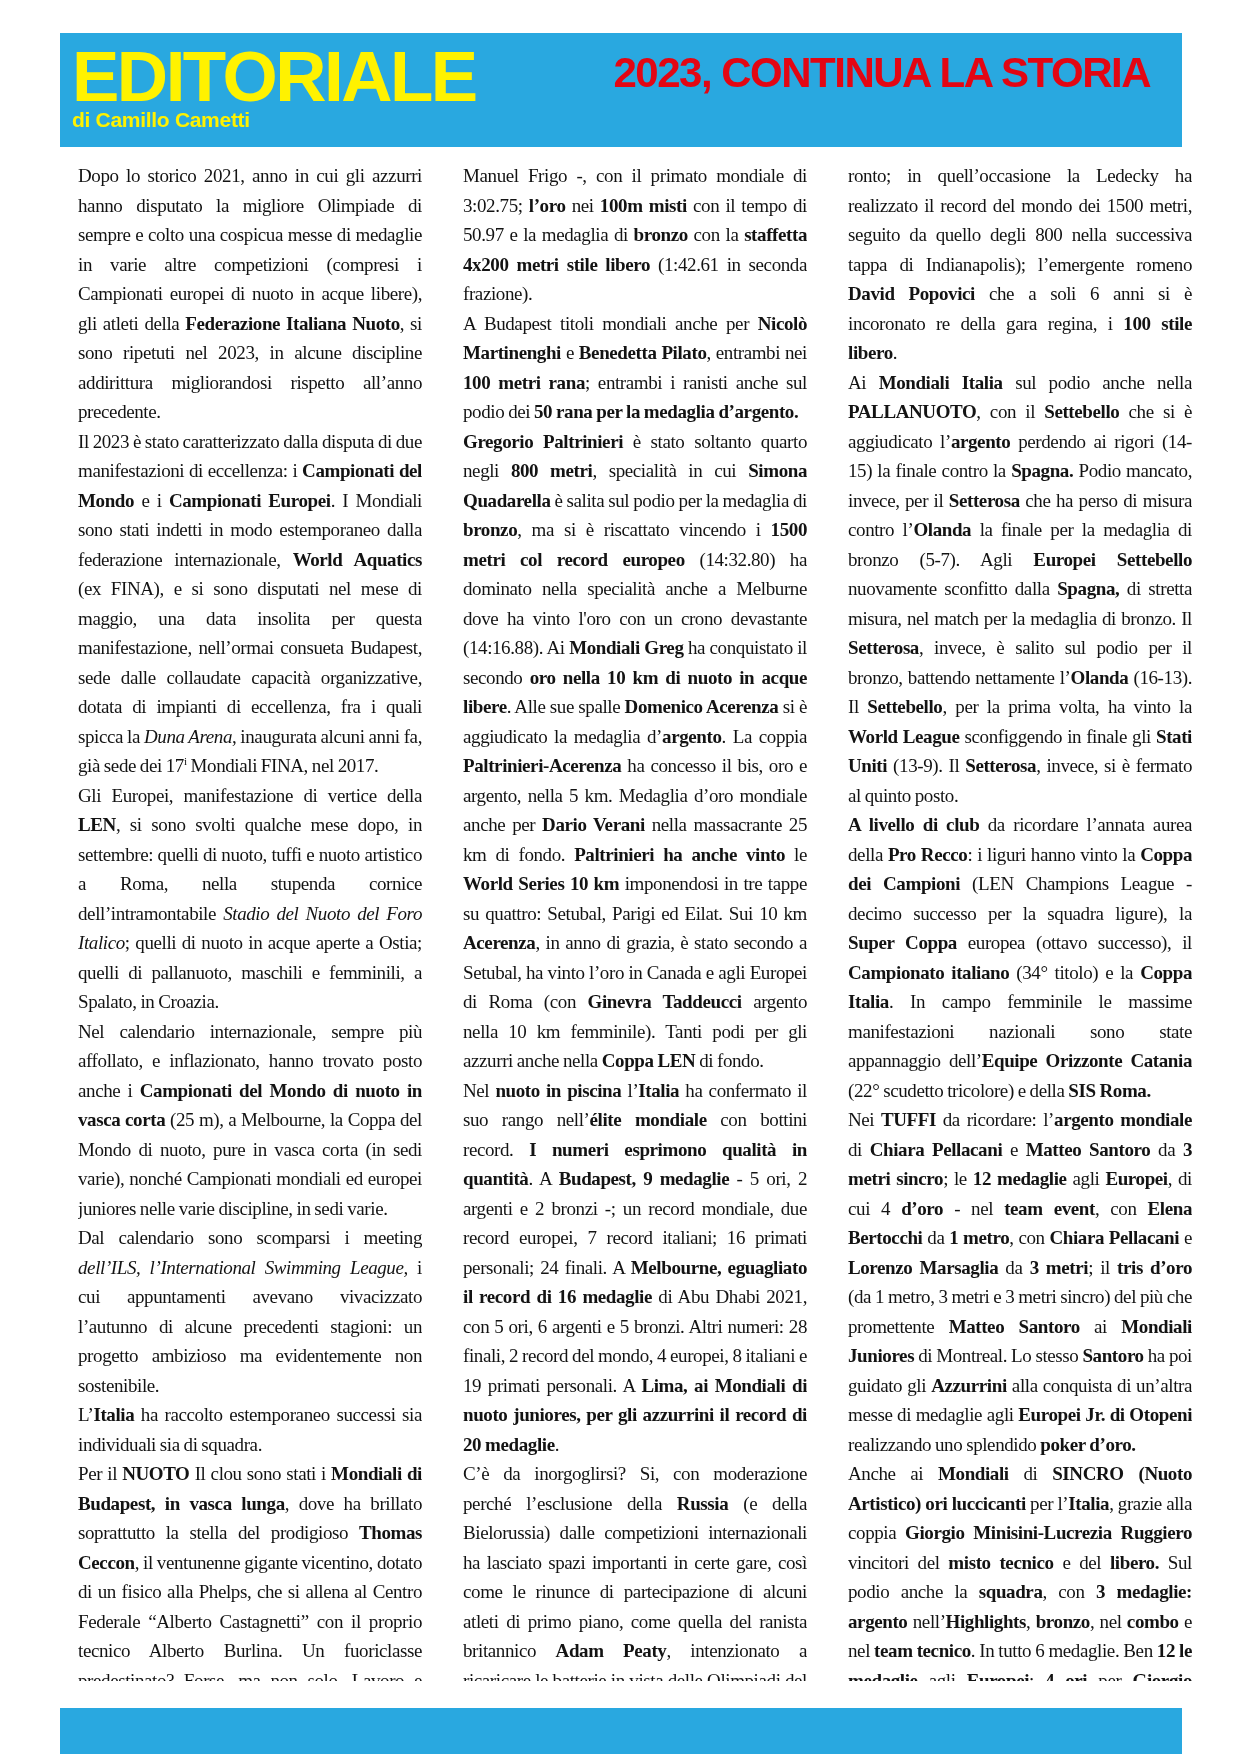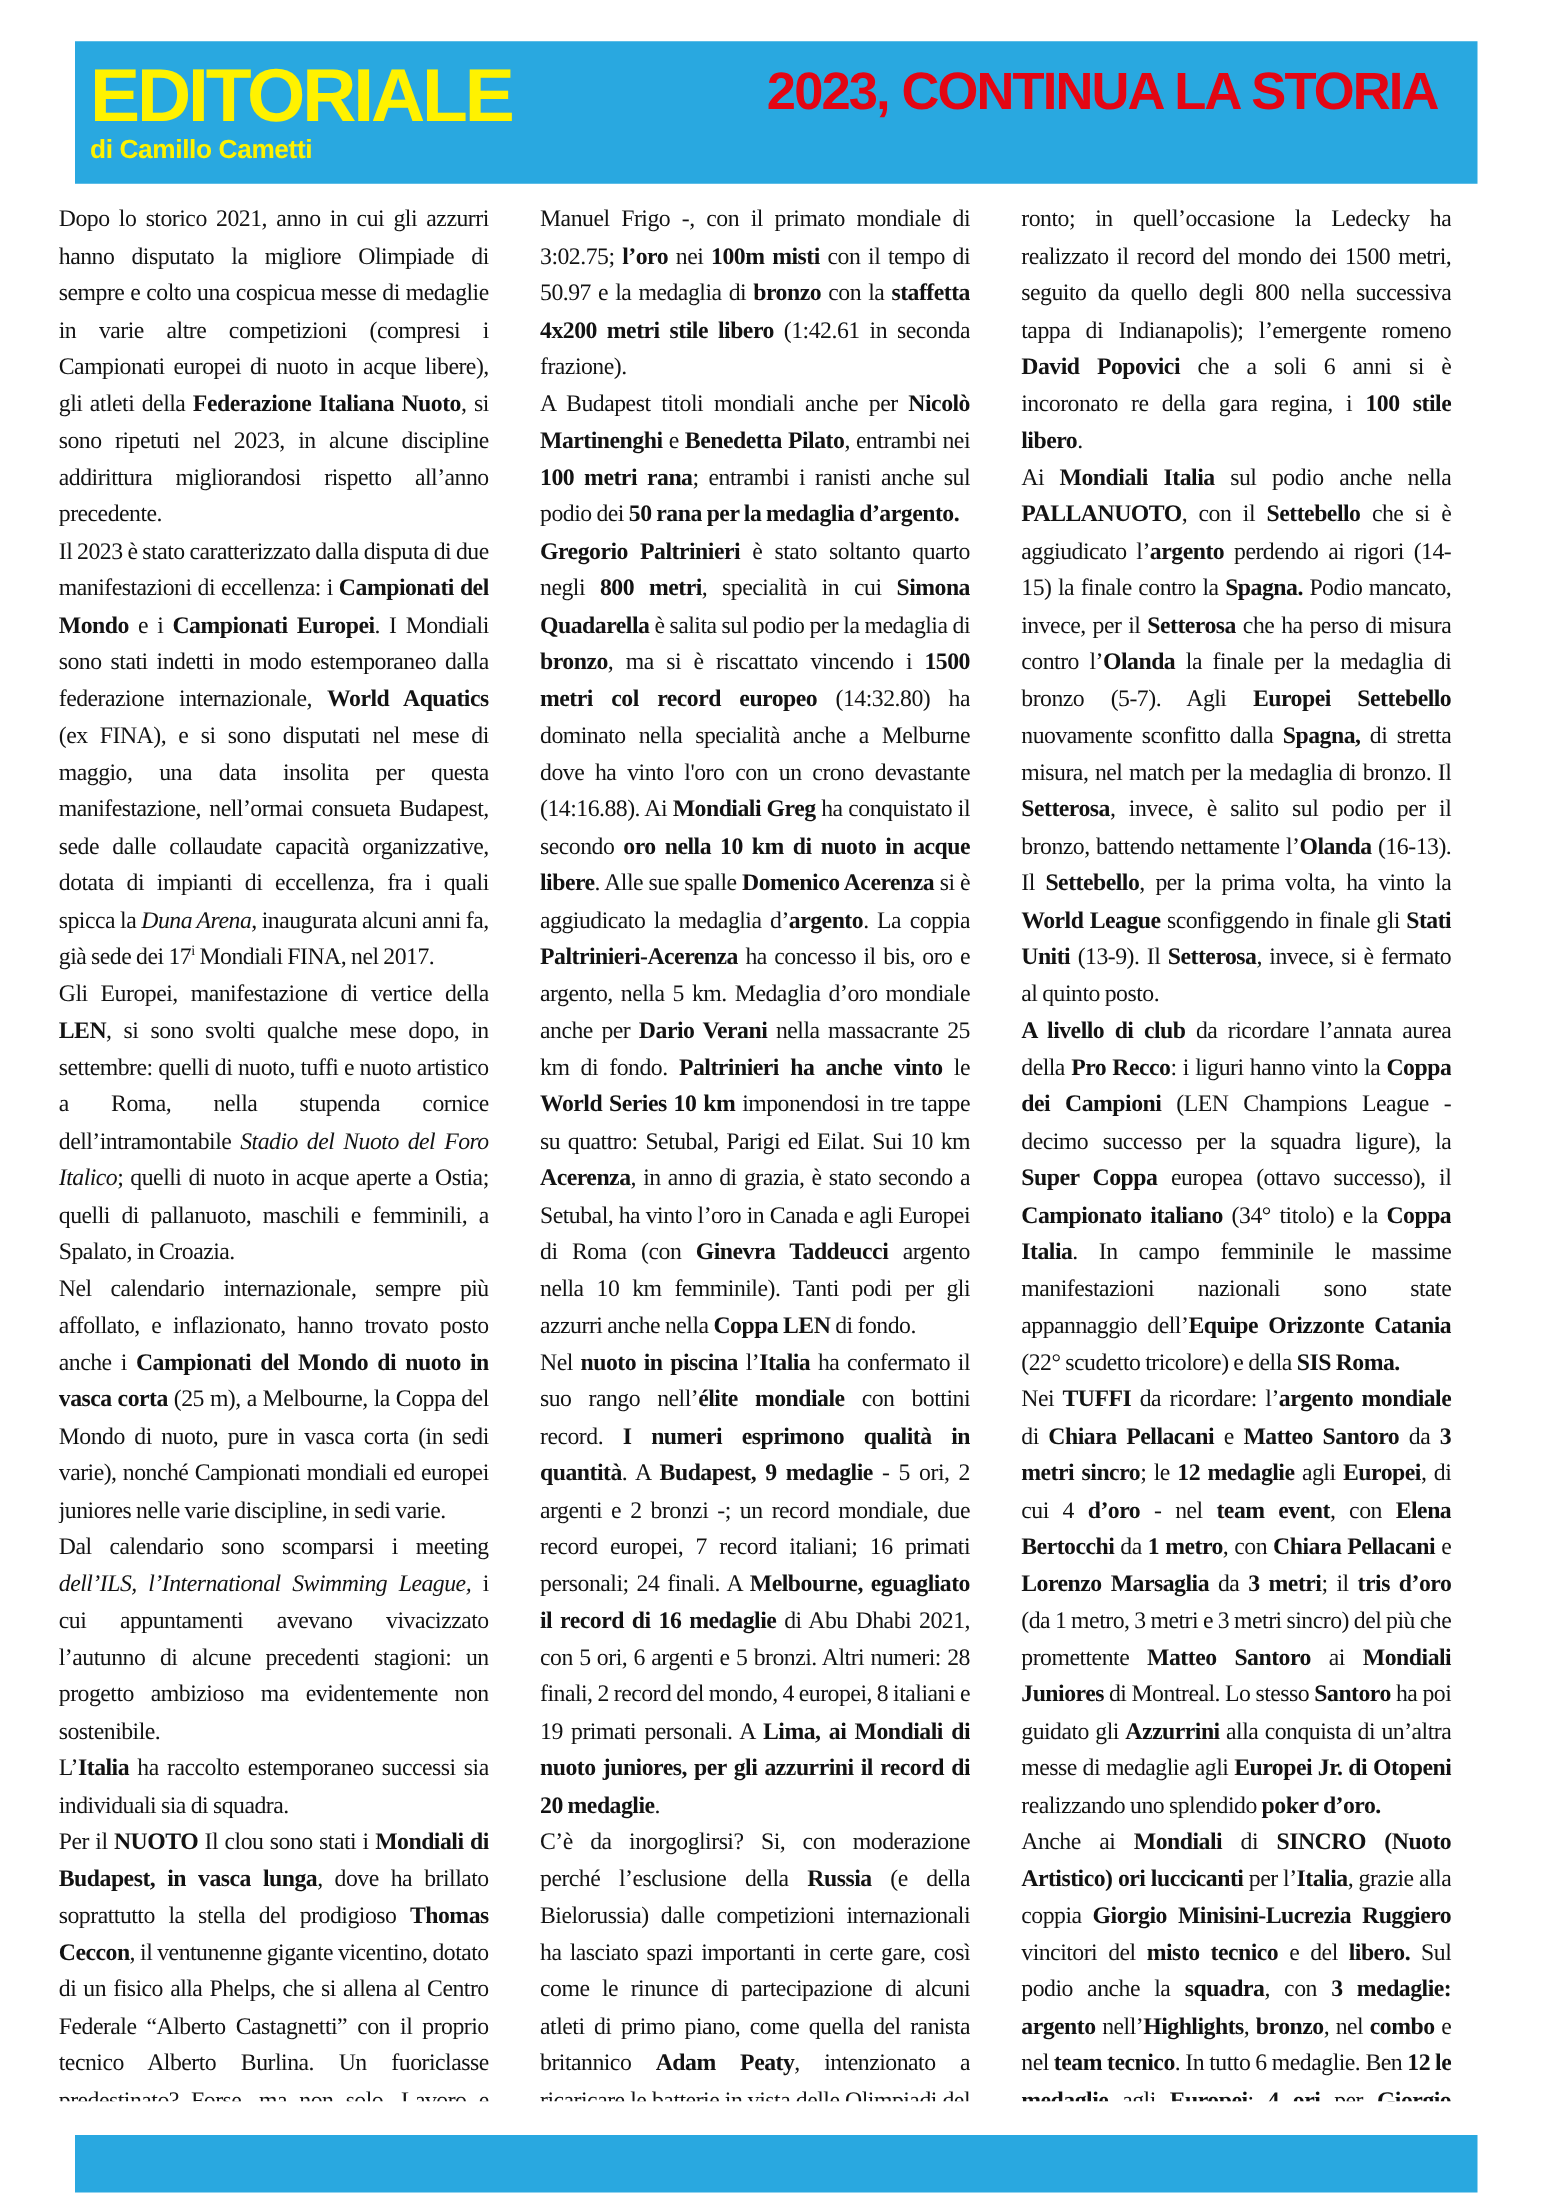--- a/index.html
+++ b/index.html
@@ -15,35 +15,35 @@
   }
   .header-band{
     position:absolute;left:60px;top:33px;width:1122px;height:114px;
     background:var(--blue);display:flex;align-items:flex-start;
   }
   .kicker-block{
     margin-left:12px;margin-top:14px;display:inline-block;
     font-family:"Liberation Sans","DejaVu Sans",sans-serif;
   }
   .kicker{
-    color:var(--yellow);font-weight:bold;font-size:60px;line-height:60px;
+    color:var(--yellow);font-weight:bold;font-size:71px;line-height:60px;
     letter-spacing:-2.5px;white-space:nowrap;
   }
   .byline{
     color:var(--yellow);font-weight:bold;font-size:21px;line-height:24px;
     text-align:left;letter-spacing:-0.3px;margin-top:1px;
   }
   .title-block{
     margin-left:auto;margin-top:17px;padding-right:32px;text-align:center;
     font-family:"Liberation Sans","DejaVu Sans",sans-serif;
     color:var(--red);font-weight:bold;font-size:42px;line-height:45px;
     letter-spacing:-1.5px;white-space:nowrap;
   }
   .columns{
-    position:absolute;left:47px;top:161px;width:1114px;height:1520px;
+    position:absolute;left:78px;top:161px;width:1114px;height:1520px;
     display:flex;gap:41px;
   }
   .col{flex:1 1 0;overflow:hidden;}
   .para{
     margin:0;padding:0;text-align:justify;
     font-size:19px;line-height:29.5px;
     letter-spacing:-0.4px;word-spacing:-0.5px;
   }
   .para .b{font-weight:bold;}
   .para .i{font-style:italic;}

